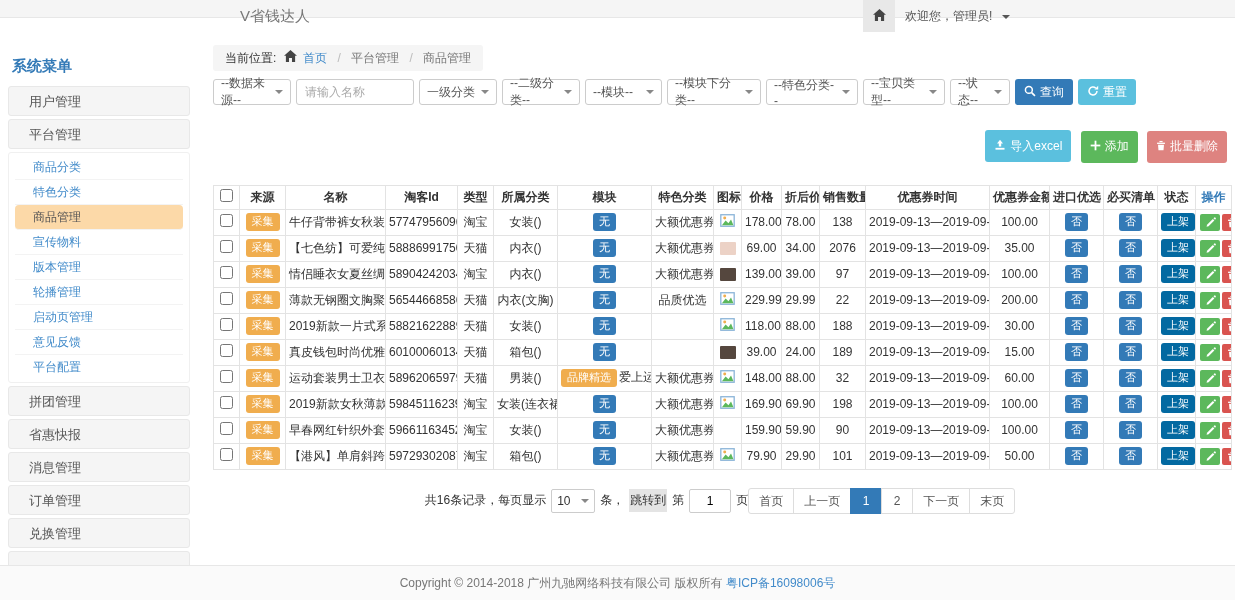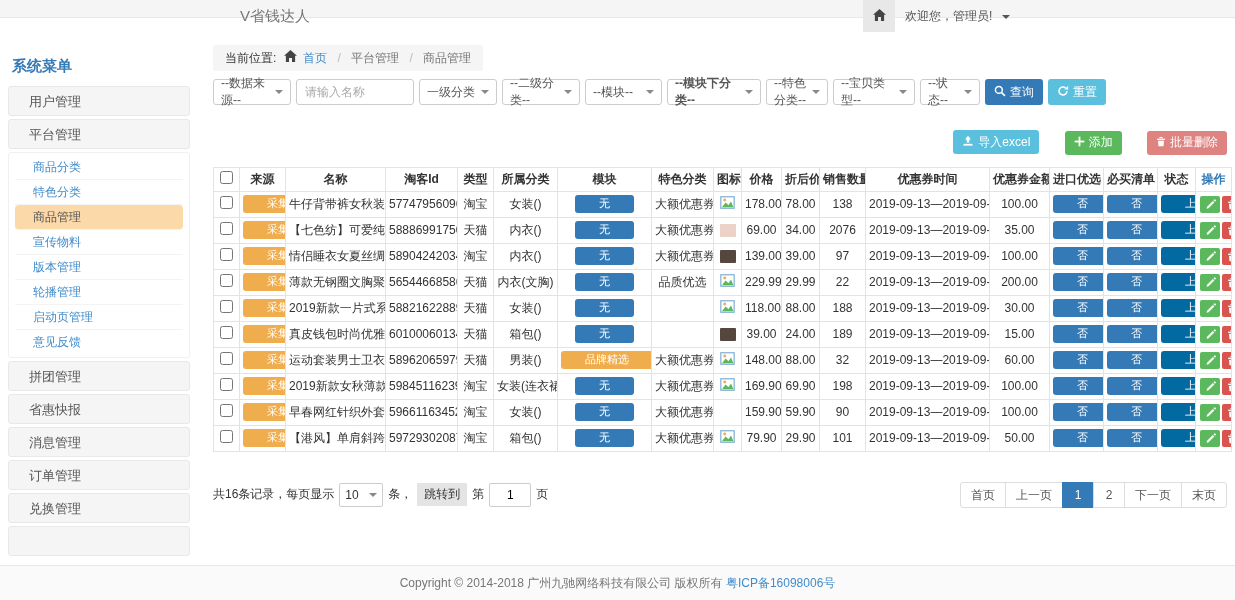--- a/index.html
+++ b/index.html
@@ -33,43 +33,43 @@
   .sel{height:26px;border:1px solid #ccc;border-radius:3px;background:#fff;display:flex;align-items:center;justify-content:space-between;padding:0 7px;color:#555;cursor:pointer;flex:0 0 auto}
   .sel-caret{width:0;height:0;border-left:4px solid transparent;border-right:4px solid transparent;border-top:4px solid #888;margin-left:5px}
   .txt{height:26px;border:1px solid #ccc;border-radius:3px;padding:0 8px;font-size:12px;color:#555}
   .txt::placeholder{color:#aaa}
   .btn{height:26px;border:none;border-radius:3px;color:#fff;font-size:12px;padding:0 9px;display:inline-flex;align-items:center;gap:4px;cursor:pointer}
   .btn-primary{background:#337ab7}
   .btn-info{background:#5bc0de}
   .btn-success{background:#5cb85c}
   .btn-danger-soft{background:#de8380}
   .actions{margin-top:25px;text-align:right}
-  .actions .btn{height:24px;margin-left:22px}
-
-  table{width:100%;border-collapse:collapse;table-layout:fixed;margin-top:12px}
+  .actions .btn{height:32px;margin-left:6px}
+
+  table{width:100%;border-collapse:collapse;table-layout:fixed;margin-top:22px}
   th,td{border:1px solid #e3e3e3;text-align:center;font-size:12px;padding:2px 3px;white-space:nowrap;overflow:hidden;vertical-align:middle}
   th{height:24px;font-weight:bold;color:#333;background:#fff}
   td{height:26px;color:#333}
   th.op-col{color:#337ab7}
-  .badge{display:inline-block;border-radius:3px;color:#fff;font-size:11px;padding:2px 24px;line-height:1.25}
+  .badge{display:inline-block;border-radius:3px;color:#fff;font-size:11px;padding:2px 6px;line-height:1.25}
   .bg-orange{background:#f0ad4e}
   .bg-blue{background:#337ab7;cursor:pointer}
   .bg-green{background:#0369a1;cursor:pointer}
   .module-txt{margin-left:2px}
   .op-btn{display:inline-flex;align-items:center;justify-content:center;width:20px;height:17px;border-radius:2px;margin:0 1px;cursor:pointer;vertical-align:middle;border:none}
   .op-edit{background:#5cb85c}
   .op-del{background:#d9534f}
   .icon-ph{display:inline-block;width:16px;height:13px;vertical-align:middle;border-radius:1px}
   .ph-light{background:#ecd2c6}
   .ph-dark{background:#55473e}
 
-  .pager-row{margin-top:30px;display:flex;justify-content:space-between;align-items:center}
+  .pager-row{margin-top:18px;display:flex;justify-content:center;align-items:center}
   .pager-left{display:flex;align-items:center;gap:5px;color:#333}
   .psize{width:44px;height:24px;border:1px solid #ccc;border-radius:2px;display:inline-flex;align-items:center;justify-content:space-between;padding:0 5px;background:#fff;cursor:pointer}
-  .jump-btn{background:#e4e4e4;padding:3px 7px;border-radius:0;color:#333;cursor:pointer;border:none;font-size:12px}
+  .jump-btn{background:#e4e4e4;padding:3px 1px;border-radius:0;color:#333;cursor:pointer;border:none;font-size:12px}
   .jump-input{width:42px;height:24px;border:1px solid #ccc;border-radius:2px;text-align:center;font-size:12px}
   .pager{display:flex}
   .pg{min-width:32px;padding:0 10px;height:26px;line-height:24px;border:1px solid #ddd;background:#fff;color:#555;margin-left:-1px;cursor:pointer;text-align:center}
   .pg:first-child{border-radius:3px 0 0 3px;margin-left:0}
   .pg:last-child{border-radius:0 3px 3px 0}
   .pg.active{background:#337ab7;border-color:#337ab7;color:#fff}
 
   .footer{position:absolute;left:0;bottom:0;width:100%;height:35px;background:#fafafa;border-top:1px solid #e7e7e7;text-align:center;line-height:34px;font-size:12px;color:#777;z-index:3}
   .footer .icp{color:#428bca;cursor:pointer}
 </style>
@@ -96,20 +96,21 @@
       <div class="side-head">平台管理</div>
       <div class="side-sub-wrap">
         <div class="side-sub">商品分类</div>
         <div class="side-sub">特色分类</div>
         <div class="side-sub active">商品管理</div>
         <div class="side-sub">宣传物料</div>
         <div class="side-sub">版本管理</div>
         <div class="side-sub">轮播管理</div>
         <div class="side-sub">启动页管理</div>
         <div class="side-sub">意见反馈</div>
+        <div class="side-sub">平台配置</div>
       </div>
       <div class="side-head">拼团管理</div>
       <div class="side-head">省惠快报</div>
       <div class="side-head">消息管理</div>
       <div class="side-head">订单管理</div>
       <div class="side-head">兑换管理</div>
       <div class="side-head"></div>
     </div>
 </div>
 
@@ -138,25 +139,25 @@
         <span class="sel-caret"></span>
       </div>
       <div class="sel" style="width: 78px;">
         <span class="cv">--二级分类--</span>
         <span class="sel-caret"></span>
       </div>
       <div class="sel" style="width: 77px;">
         <span class="cv">--模块--</span>
         <span class="sel-caret"></span>
       </div>
-      <div class="sel" style="width: 94px; font-weight: bold;">
+      <div class="sel" style="width: 94px;">
         <span class="cv">--模块下分类--</span>
         <span class="sel-caret"></span>
       </div>
-      <div class="sel" style="width: 62px;">
+      <div class="sel" style="width: 92px;">
         <span class="cv">--特色分类--</span>
         <span class="sel-caret"></span>
       </div>
       <div class="sel" style="width: 82px;">
         <span class="cv">--宝贝类型--</span>
         <span class="sel-caret"></span>
       </div>
       <div class="sel" style="width: 60px;">
         <span class="cv">--状态--</span>
         <span class="sel-caret"></span>

